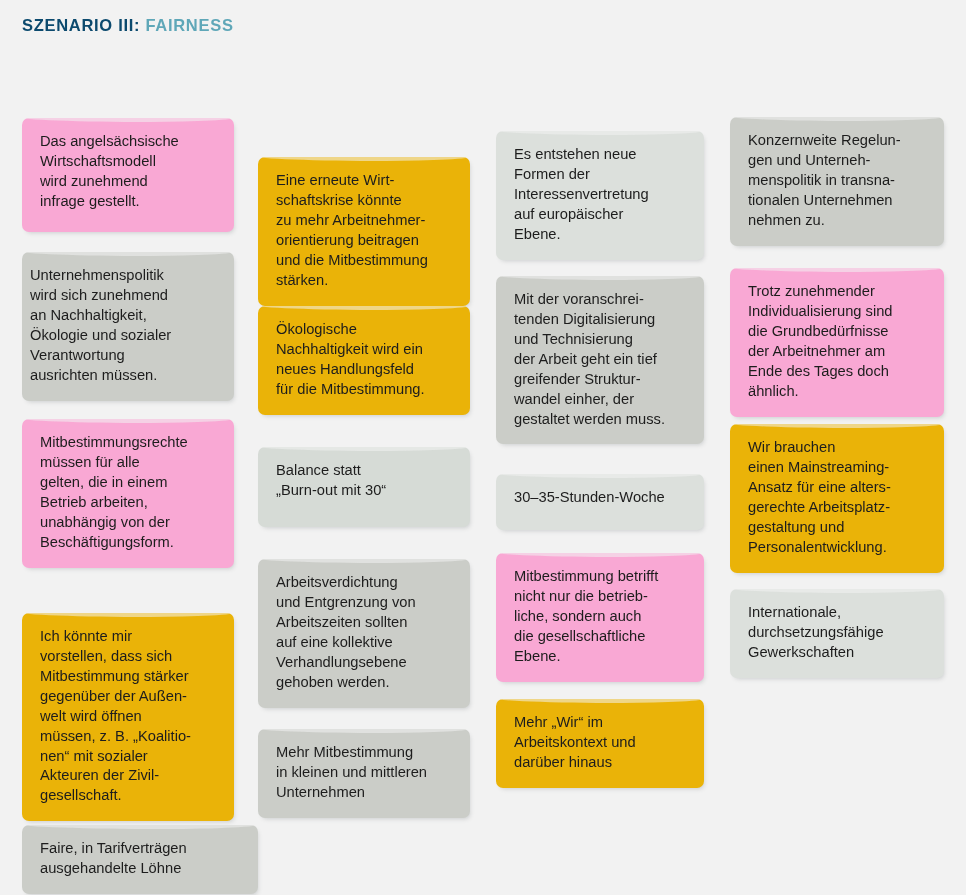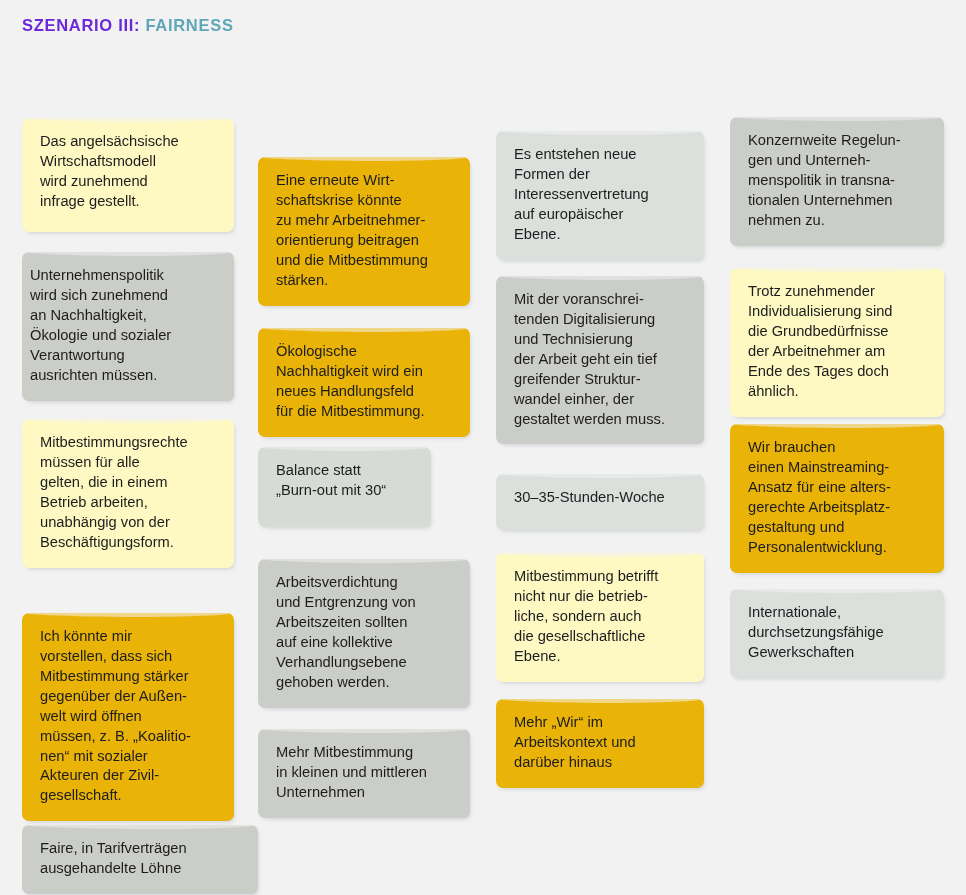--- a/index.html
+++ b/index.html
@@ -22,21 +22,21 @@
   #header {
     position: absolute;
     left: 22px;
     top: 16px;
     font-size: 16.5px;
     font-weight: bold;
     letter-spacing: 0.7px;
     white-space: nowrap;
   }
   #header .scn {
-    color: #6d28d9;
+    color: #0c4a6e;
   }
   #header .topic {
     color: #5fa7b8;
     margin-top: 46px;
   }
   .board {
     position: absolute;
     left: 0;
     top: 0;
     width: 966px;
@@ -65,21 +65,21 @@
     border-bottom-left-radius: 60% 100%;
     border-bottom-right-radius: 40% 100%;
     opacity: 0.55;
     pointer-events: none;
   }
   .card .txt {
     position: relative;
     white-space: pre-line;
     display: block;
   }
-  .c-blue   { background: #fef9c3; }
+  .c-blue   { background: #f9a8d4; }
   .c-gray   { background: #cbcdc8; }
   .c-greenl { background: #dce0dc; }
   .c-slate  { background: #eab308; }
   .c-sage   { background: #d6dbd6; }
 </style>
 </head>
 <body>
 
 <div id="page">
 
@@ -130,27 +130,27 @@
       </div>
       <div>
         <div class="card c-slate" style="left: 258px; top: 157px; width: 212px; min-height: 132px;">
           <span class="txt">Eine erneute Wirt-
 schaftskrise könnte
 zu mehr Arbeitnehmer-
 orientierung beitragen
 und die Mitbestimmung
 stärken.</span>
         </div>
-        <div class="card c-slate" style="left: 258px; top: 328px; width: 212px; min-height: 100px;">
+        <div class="card c-slate" style="left: 258px; top: 306px; width: 212px; min-height: 100px;">
           <span class="txt">Ökologische
 Nachhaltigkeit wird ein
 neues Handlungsfeld
 für die Mitbestimmung.</span>
         </div>
-        <div class="card c-sage" style="left: 258px; top: 447px; width: 173px; min-height: 80px;">
+        <div class="card c-sage" style="left: 258px; top: 447px; width: 212px; min-height: 80px;">
           <span class="txt">Balance statt
 „Burn-out mit 30“</span>
         </div>
         <div class="card c-gray" style="left: 258px; top: 559px; width: 212px; min-height: 132px;">
           <span class="txt">Arbeitsverdichtung
 und Entgrenzung von
 Arbeitszeiten sollten
 auf eine kollektive
 Verhandlungsebene
 gehoben werden.</span>

